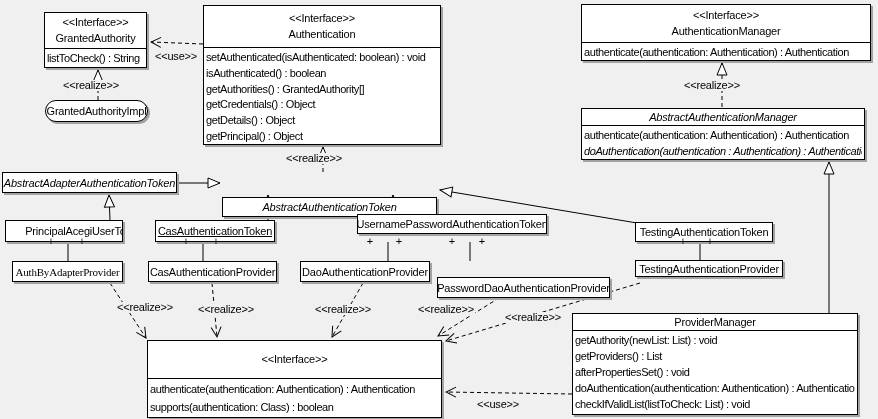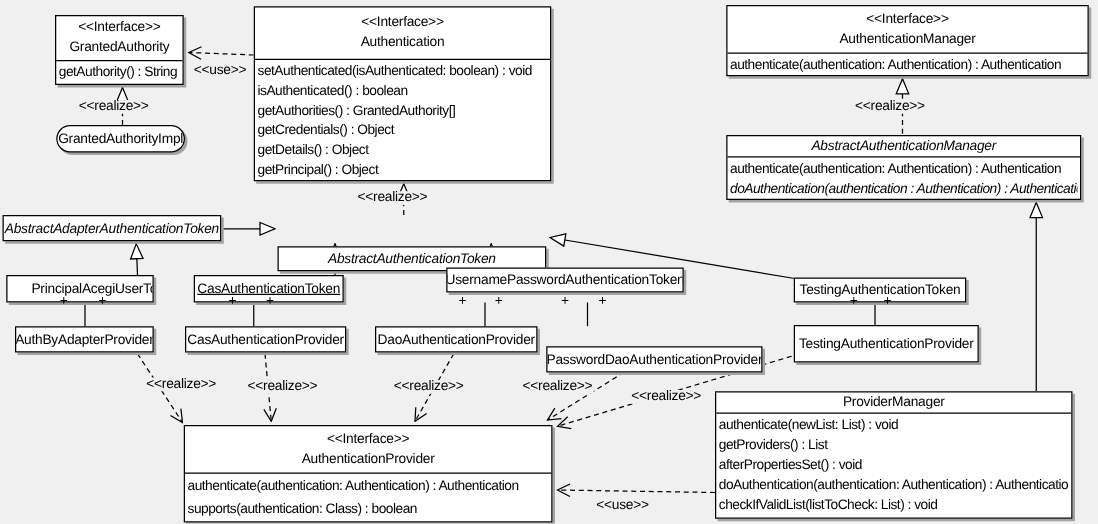--- a/index.html
+++ b/index.html
@@ -82,21 +82,21 @@
     <path d="M523,283 L438,336" stroke="#000" fill="none" stroke-dasharray="4 3" marker-end="url(#mOpen)"></path>
     <path d="M640,283 L446,341" stroke="#000" fill="none" stroke-dasharray="4 3" marker-end="url(#mOpen)"></path>
   </svg>
 
   <div class="cls" style="left:44px;top:12px;width:103px;height:56px;">
     <div class="hd" style="height:36px;">
       <div class="st">&lt;&lt;Interface&gt;&gt;</div>
       <div class="nm">GrantedAuthority</div>
     </div>
     <div class="ms">
-      <div class="m">getAuthority() : String</div>
+      <div class="m">listToCheck() : String</div>
     </div>
   </div>
 
   <div class="cls simple" style="left:45px;top:100px;width:103px;height:22px;border-radius:11px;">
     <span>GrantedAuthorityImpl</span>
   </div>
 
   <div class="cls b-auth" style="left:203px;top:5px;width:238px;height:140px;">
     <div class="hd" style="height:42px;">
       <div class="st">&lt;&lt;Interface&gt;&gt;</div>
@@ -149,57 +149,56 @@
   </div>
 
   <div class="cls simple" style="left:357px;top:214px;width:190px;height:20px;">
     <span>UsernamePasswordAuthenticationToken</span>
   </div>
 
   <div class="cls simple" style="left:635px;top:222px;width:138px;height:20px;text-align:right;">
     <span>TestingAuthenticationToken</span>
   </div>
 
-  <div class="cls simple" style="left:12px;top:261px;width:111px;height:21px;">
+  <div class="cls simple" style="left:12px;top:261px;width:111px;height:21px;font-family:Liberation Serif, serif;">
     <span>AuthByAdapterProvider</span>
   </div>
 
   <div class="cls simple" style="left:148px;top:261px;width:129px;height:21px;">
     <span>CasAuthenticationProvider</span>
   </div>
 
   <div class="cls simple" style="left:300px;top:261px;width:130px;height:21px;">
     <span>DaoAuthenticationProvider</span>
   </div>
 
   <div class="cls simple" style="left:437px;top:261px;width:173px;height:21px;margin-top:16px;">
     <span>PasswordDaoAuthenticationProvider</span>
   </div>
 
-  <div class="cls simple" style="left:635px;top:260px;width:148px;height:30px;">
+  <div class="cls simple" style="left:635px;top:260px;width:148px;height:17px;">
     <span>TestingAuthenticationProvider</span>
   </div>
 
   <div class="cls b-ap" style="left:147px;top:340px;width:295px;height:78px;">
     <div class="hd" style="height:38px;">
       <div class="st">&lt;&lt;Interface&gt;&gt;</div>
-      <div class="nm">AuthenticationProvider</div>
     </div>
     <div class="ms">
       <div class="m">authenticate(authentication: Authentication) : Authentication</div>
       <div class="m">supports(authentication: Class) : boolean</div>
     </div>
   </div>
 
   <div class="cls b-pm" style="left:572px;top:313px;width:286px;height:102px;">
     <div class="hd" style="height:17px;">
       <div class="nm">ProviderManager</div>
     </div>
     <div class="ms">
-      <div class="m">authenticate(newList: List) : void</div>
+      <div class="m">getAuthority(newList: List) : void</div>
       <div class="m">getProviders() : List</div>
       <div class="m">afterPropertiesSet() : void</div>
       <div class="m">doAuthentication(authentication: Authentication) : Authentication</div>
       <div class="m">checkIfValidList(listToCheck: List) : void</div>
     </div>
   </div>
 
   <div class="lbl" style="left:154px;top:51px;">&lt;&lt;use&gt;&gt;</div>
   <div class="lbl" style="left:62px;top:80px;">&lt;&lt;realize&gt;&gt;</div>
   <div class="lbl" style="left:285px;top:153px;">&lt;&lt;realize&gt;&gt;</div>

